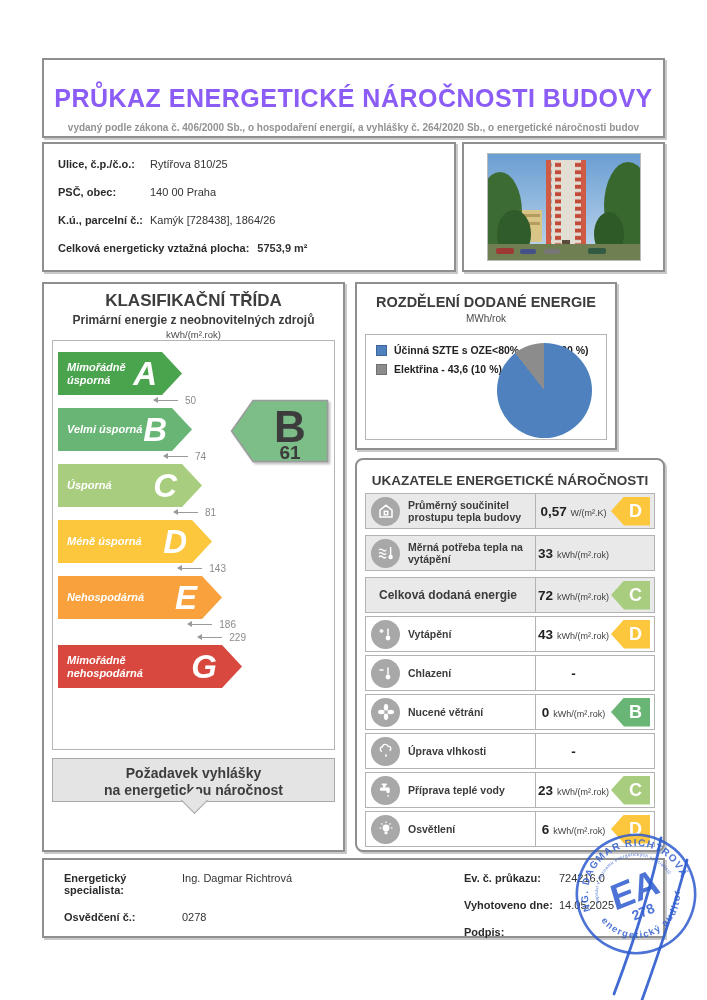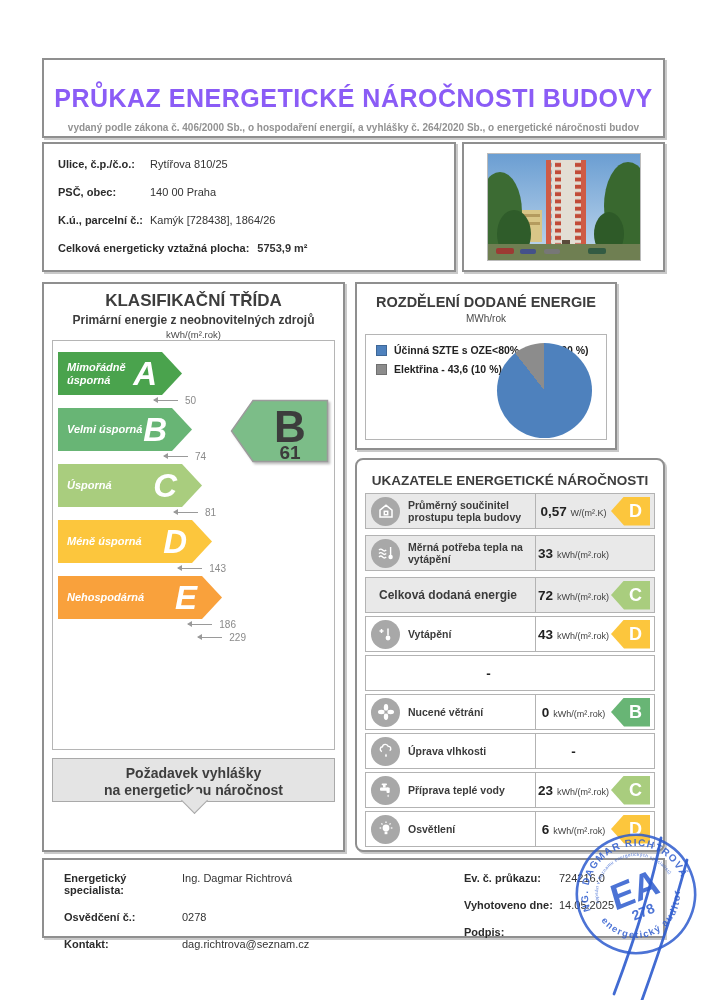--- a/index.html
+++ b/index.html
@@ -197,20 +197,26 @@
         <span class="alabel">Nehospodárná</span>
         <span class="aletter">E</span>
       </div>
       <div class="tick" style="width:178px"><span class="tickline"></span><span>186</span></div>
     </div>
 
     <div class="crow">
       <div class="tick" style="width:188px"><span class="tickline"></span><span>229</span></div>
     </div>
 
+    <div class="crow">
+      <div class="arrow" style="width: 184px; background: rgb(216, 72, 62);">
+        <span class="alabel">Mimořádně nehospodárná</span>
+        <span class="aletter">G</span>
+      </div>
+    </div>
 
     <svg class="result-arrow" width="99" height="64" viewBox="0 0 99 64">
       <polygon points="23,1.5 97.5,1.5 97.5,62.5 23,62.5 1.5,32" stroke="#9b9b9b" stroke-width="1.5" fill="#7cbd88"></polygon>
       <text x="60" y="43" font-size="44" font-weight="bold" fill="#3c3c3c" text-anchor="middle" font-family="Liberation Sans, sans-serif">B</text>
       <text x="60" y="60" font-size="19" font-weight="bold" fill="#3c3c3c" text-anchor="middle" font-family="Liberation Sans, sans-serif">61</text>
     </svg>
   </div>
 
   <div class="reqbox">
     <div>Požadavek vyhlášky</div>
@@ -306,20 +312,30 @@
       </div>
       <div class="vcell">
         <span class="ival"><span>43</span> <span class="iunit">kWh/(m².rok)</span></span>
         <span class="badge" style="background: rgb(252, 198, 61);">
             <i>D</i>
           </span>
       </div>
     </div>
 
     <div class="irow">
+      <div class="icell">
+        <span class="icircle">
+          <svg width="18" height="18" viewBox="0 0 18 18" fill="none" stroke="#fff" stroke-width="1.5">
+            <line x1="2.5" y1="6" x2="6.5" y2="6"></line>
+            <line x1="11" y1="3.5" x2="11" y2="10.5"></line>
+              <circle cx="11" cy="13" r="2.4" fill="#fff" stroke="none"></circle>
+          </svg>
+        </span>
+        <span class="ilabel">Chlazení</span>
+      </div>
       <div class="vcell">
         <span class="ival"><span>-</span> <span class="iunit"></span></span>
         <span class="badge" style="visibility: hidden;">
             <i></i>
           </span>
       </div>
     </div>
 
     <div class="irow">
       <div class="icell">
@@ -409,24 +425,20 @@
 
 <div class="frame" style="left:42px;top:858px;width:623px;height:80px;">
   <div class="f-col f-left" style="left:20px;">
     <div class="f-row">
       <span class="lbl">Energetický specialista:</span>
       <span class="val">Ing. Dagmar Richtrová</span>
     </div>
     <div class="f-row">
       <span class="lbl">Osvědčení č.:</span>
       <span class="val">0278</span>
-    </div>
-    <div class="f-row">
-      <span class="lbl">Kontakt:</span>
-      <span class="val">dag.richtrova@seznam.cz</span>
     </div>
   </div>
   <div class="f-col f-right" style="left:420px;">
     <div class="f-row">
       <span class="lbl">Ev. č. průkazu:</span>
       <span class="val">724216.0</span>
     </div>
     <div class="f-row">
       <span class="lbl">Vyhotoveno dne:</span>
       <span class="val">14.05.2025</span>

